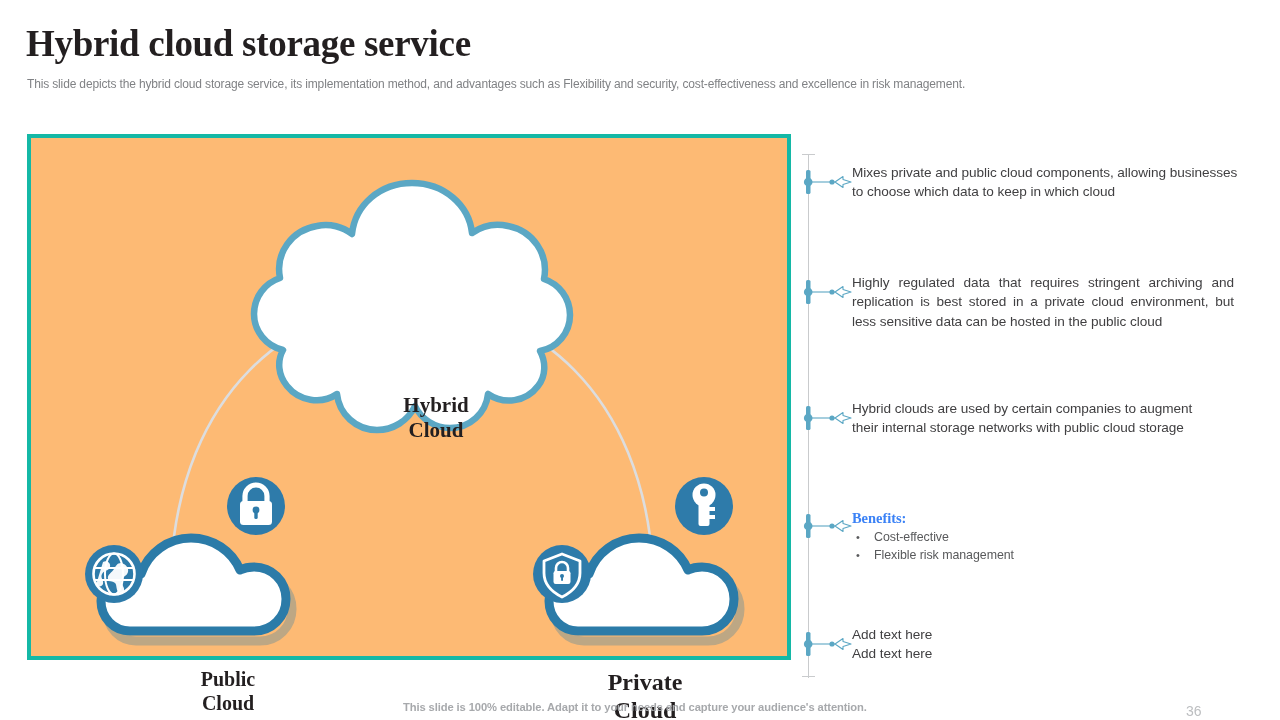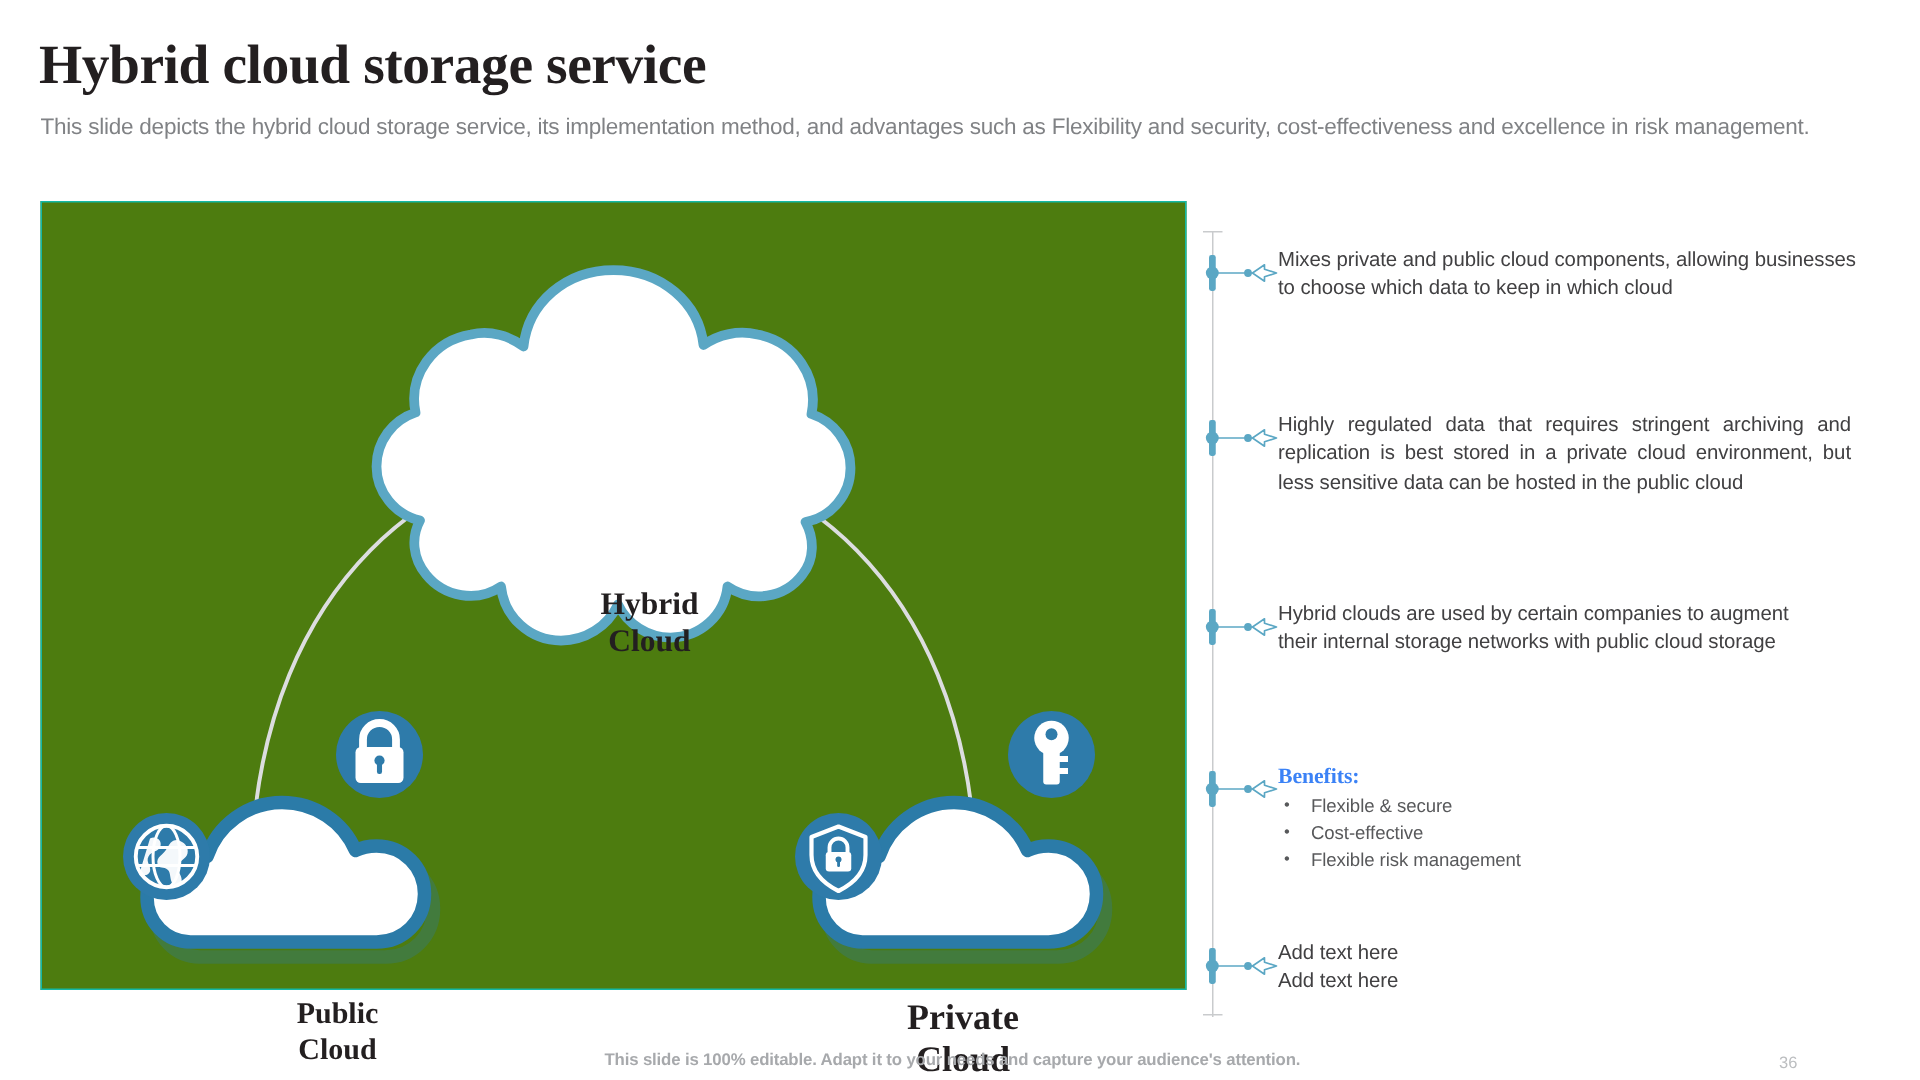--- a/index.html
+++ b/index.html
@@ -31,36 +31,36 @@
     font-size: 37px;
     line-height: 44px;
     letter-spacing: -0.3px;
     color: #231f20;
     white-space: nowrap;
   }
   .slide-subtitle {
     position: absolute;
     left: 27px;
     top: 77px;
-    font-size: 15px;
+    font-size: 12px;
     line-height: 15px;
     color: #808285;
     letter-spacing: -0.15px;
     white-space: nowrap;
   }
 
   
   .diagram-frame {
     position: absolute;
     left: 27px;
     top: 134px;
     width: 764px;
     height: 526px;
-    border: 1px solid #14b8a6;
-    background: #4d7c0f;
+    border: 4px solid #14b8a6;
+    background: #fdba74;
     box-sizing: border-box;
   }
   .diagram-svg {
     position: absolute;
     left: 0;
     top: 0;
   }
 
   
   .cloud-label {
@@ -177,21 +177,21 @@
     font-size: 11.2px;
     color: #a7a9ac;
     letter-spacing: -0.1px;
     white-space: nowrap;
     font-weight: bold;
   }
   .page-number {
     position: absolute;
     left: 1186px;
     top: 703px;
-    font-size: 11px;
+    font-size: 14px;
     color: #bcbec0;
   }
 </style>
 </head>
 <body>
 
 <div id="slide">
 
   <div class="slide-title">Hybrid cloud storage service</div>
   <div class="slide-subtitle">This slide depicts the hybrid cloud storage service, its implementation method, and advantages such as Flexibility and security, cost-effectiveness and excellence in risk management.</div>
@@ -363,21 +363,20 @@
       <svg class="marker" viewBox="0 0 52 26">
         <rect x="4" y="0" width="4.5" height="24" rx="1.6" fill="#5ba7c4"></rect>
         <circle cx="6.2" cy="12" r="4.3" fill="#5ba7c4"></circle>
         <path d="M 9 12 H 33" stroke="#5ba7c4" stroke-width="1.1" fill="none"></path>
         <circle cx="30" cy="12" r="2.6" fill="#5ba7c4"></circle>
         <path d="M 33 12 L 41 6.5 L 41 9.5 L 49 12 L 41 14.5 L 41 17.5 Z" fill="#ffffff" stroke="#5ba7c4" stroke-width="1.1" stroke-linejoin="round"></path>
       </svg>
       <div class="bullet-text" style="top:-5px">
         <div class="benefits-title">Benefits:</div>
         <ul class="benefits-list">
-          <li>Flexible &amp; secure</li>
           <li>Cost-effective</li>
           <li>Flexible risk management</li>
         </ul>
       </div>
     </div>
 
     <div class="bullet-row" style="top:480px">
       <svg class="marker" viewBox="0 0 52 26">
         <rect x="4" y="0" width="4.5" height="24" rx="1.6" fill="#5ba7c4"></rect>
         <circle cx="6.2" cy="12" r="4.3" fill="#5ba7c4"></circle>

